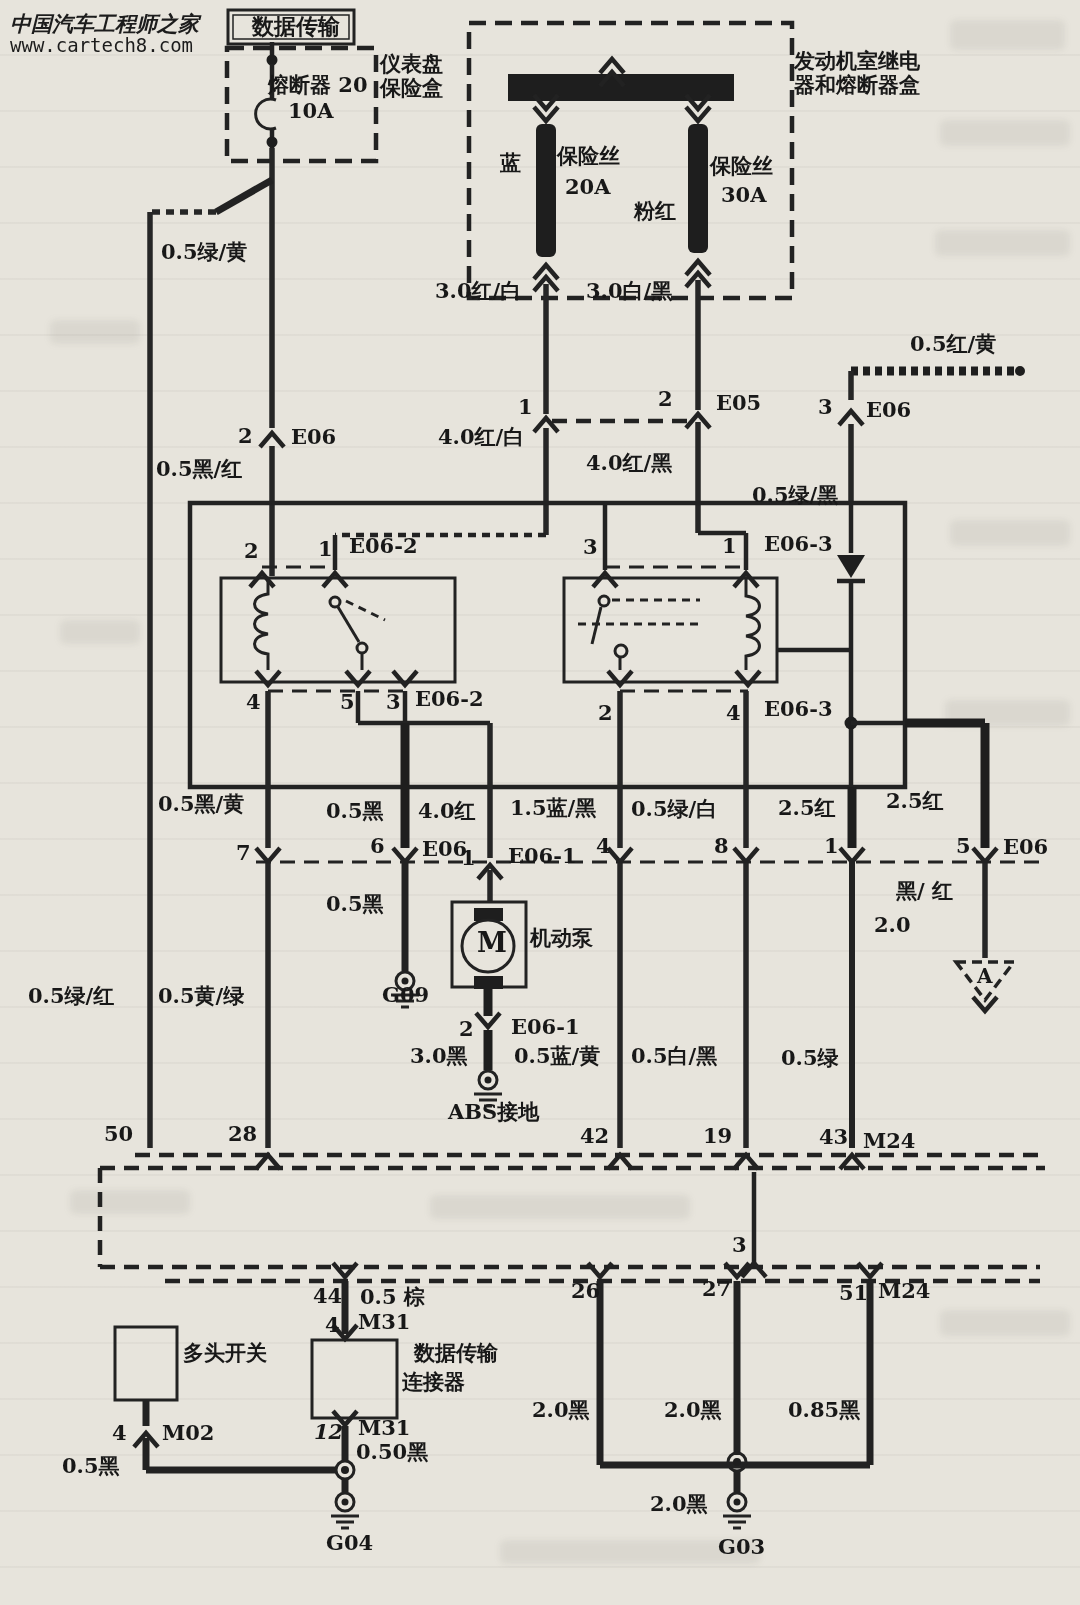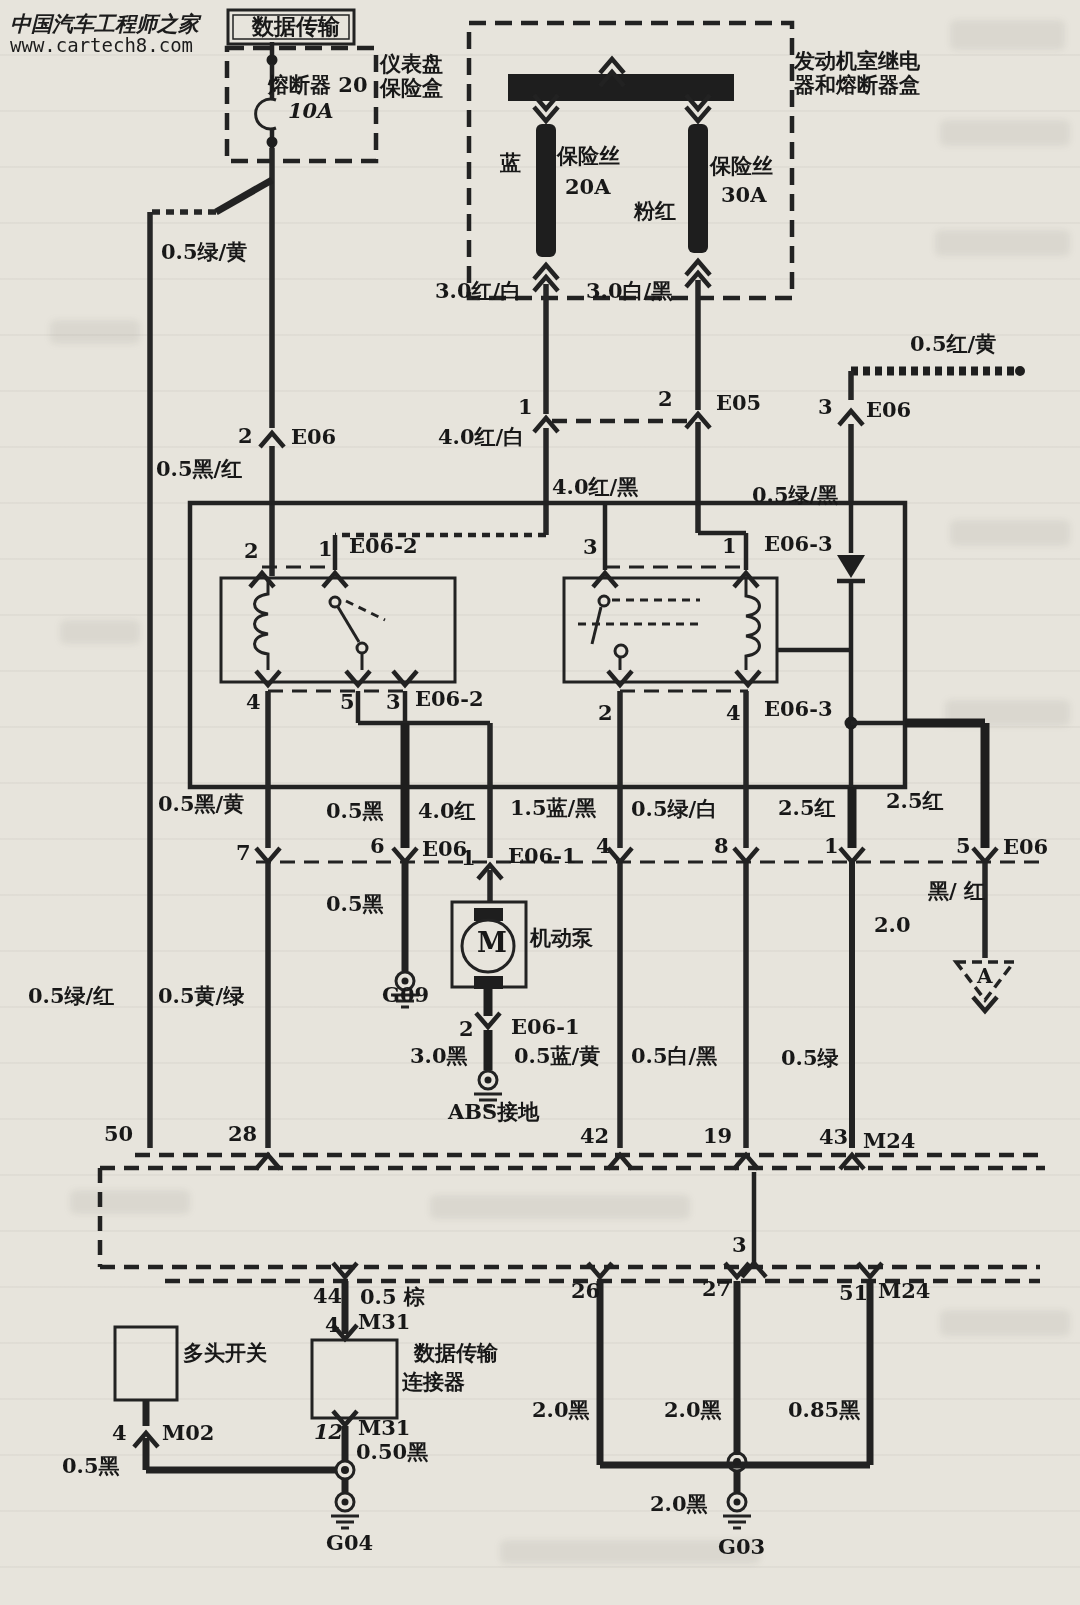--- a/index.html
+++ b/index.html
@@ -293,39 +293,39 @@
       <line x1="870" y1="1281" x2="870" y2="1465" class="w7"></line>
       <line x1="600" y1="1465" x2="870" y2="1465" class="w7"></line>
       <use href="#ring" x="737" y="1462"></use>
       <line x1="737" y1="1471" x2="737" y2="1492" class="w7"></line>
       <use href="#gnd" x="737" y="1502"></use>
     </g>
   </svg>
 
 <div class="lbl" style="left: 252px; top: 15px; font-size: 22px;">数据传输</div>
     <div class="lbl" style="left: 268px; top: 74px;">熔断器 20</div>
-    <div class="lbl" style="left: 288px; top: 100px; font-style: italic;">10A</div>
+    <div class="lbl" style="left: 288px; top: 100px;">10A</div>
     <div class="lbl" style="left: 380px; top: 53px;">仪表盘</div>
     <div class="lbl" style="left: 380px; top: 77px;">保险盒</div>
     <div class="lbl" style="left: 794px; top: 50px;">发动机室继电</div>
     <div class="lbl" style="left: 794px; top: 74px;">器和熔断器盒</div>
     <div class="lbl" style="left: 500px; top: 152px;">蓝</div>
     <div class="lbl" style="left: 557px; top: 145px;">保险丝</div>
     <div class="lbl" style="left: 565px; top: 176px;">20A</div>
     <div class="lbl" style="left: 634px; top: 200px;">粉红</div>
     <div class="lbl" style="left: 710px; top: 155px;">保险丝</div>
     <div class="lbl" style="left: 721px; top: 184px;">30A</div>
     <div class="lbl" style="left: 161px; top: 241px;">0.5绿/黄</div>
     <div class="lbl" style="left: 435px; top: 280px; text-align: right;">3.0红/白</div>
     <div class="lbl" style="left: 586px; top: 280px;">3.0白/黑</div>
     <div class="lbl" style="left: 518px; top: 396px;">1</div>
     <div class="lbl" style="left: 658px; top: 388px;">2</div>
     <div class="lbl" style="left: 716px; top: 392px;">E05</div>
     <div class="lbl" style="left: 438px; top: 426px;">4.0红/白</div>
-    <div class="lbl" style="left: 552px; top: 452px; margin-top: 24px;">4.0红/黑</div>
+    <div class="lbl" style="left: 586px; top: 452px;">4.0红/黑</div>
     <div class="lbl" style="left: 238px; top: 425px;">2</div>
     <div class="lbl" style="left: 291px; top: 426px;">E06</div>
     <div class="lbl" style="left: 156px; top: 458px;">0.5黑/红</div>
     <div class="lbl" style="left: 910px; top: 333px;">0.5红/黄</div>
     <div class="lbl" style="left: 818px; top: 396px;">3</div>
     <div class="lbl" style="left: 866px; top: 399px;">E06</div>
     <div class="lbl" style="left: 752px; top: 484px;">0.5绿/黑</div>
     <div class="lbl" style="left: 244px; top: 540px;">2</div>
     <div class="lbl" style="left: 318px; top: 538px;">1</div>
     <div class="lbl" style="left: 349px; top: 535px;">E06-2</div>
@@ -349,21 +349,21 @@
     <div class="lbl" style="left: 236px; top: 842px;">7</div>
     <div class="lbl" style="left: 370px; top: 835px;">6</div>
     <div class="lbl" style="left: 422px; top: 838px;">E06</div>
     <div class="lbl" style="left: 461px; top: 847px;">1</div>
     <div class="lbl" style="left: 508px; top: 845px;">E06-1</div>
     <div class="lbl" style="left: 596px; top: 835px;">4</div>
     <div class="lbl" style="left: 714px; top: 835px;">8</div>
     <div class="lbl" style="left: 824px; top: 835px;">1</div>
     <div class="lbl" style="left: 956px; top: 835px;">5</div>
     <div class="lbl" style="left: 1003px; top: 836px;">E06</div>
-    <div class="lbl" style="left: 928px; top: 880px;">黑/ 红</div>
+    <div class="lbl" style="left: 896px; top: 880px;">黑/ 红</div>
     <div class="lbl" style="left: 874px; top: 914px;">2.0</div>
     <div class="lbl" style="left: 326px; top: 893px;">0.5黑</div>
     <div class="lbl" style="left: 530px; top: 927px;">机动泵</div>
     <div class="lbl" style="left: 477px; top: 929px; font-size: 27px;">M</div>
     <div class="lbl" style="left: 382px; top: 984px;">G09</div>
     <div class="lbl" style="left: 459px; top: 1018px;">2</div>
     <div class="lbl" style="left: 511px; top: 1016px;">E06-1</div>
     <div class="lbl" style="left: 410px; top: 1045px;">3.0黑</div>
     <div class="lbl" style="left: 514px; top: 1045px;">0.5蓝/黄</div>
     <div class="lbl" style="left: 448px; top: 1101px;">ABS接地</div>

